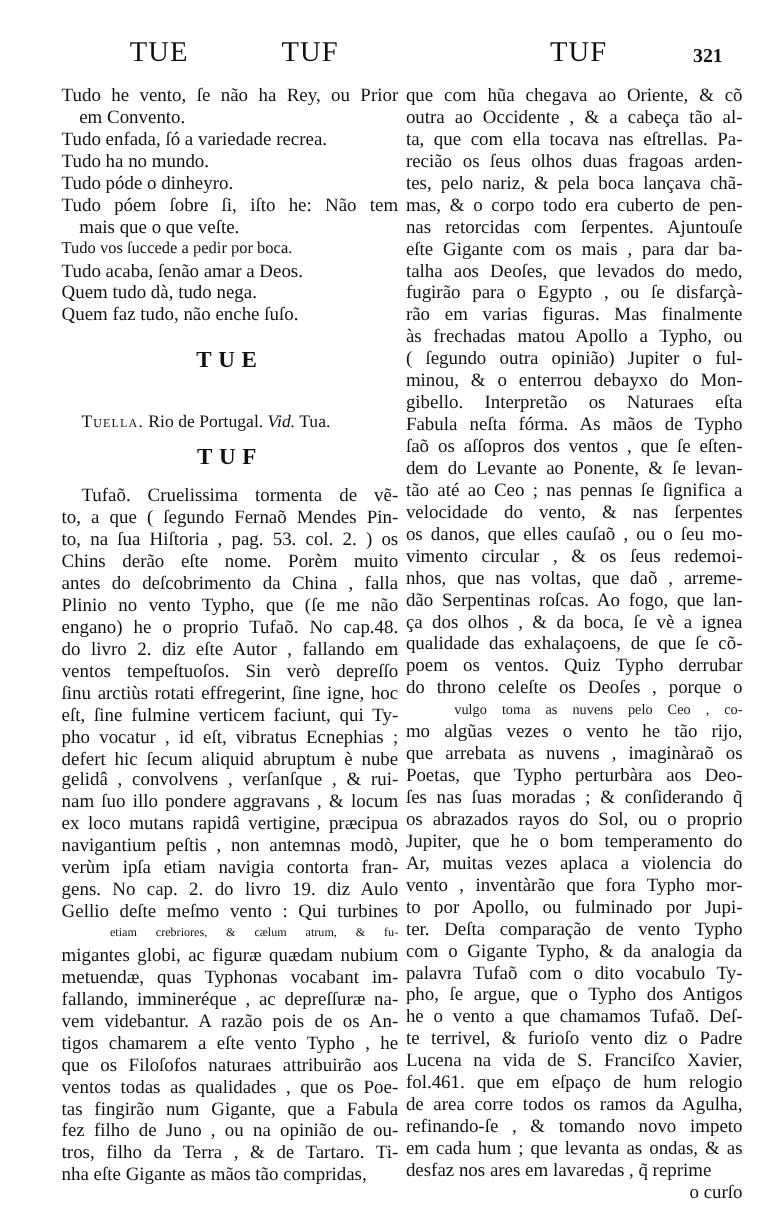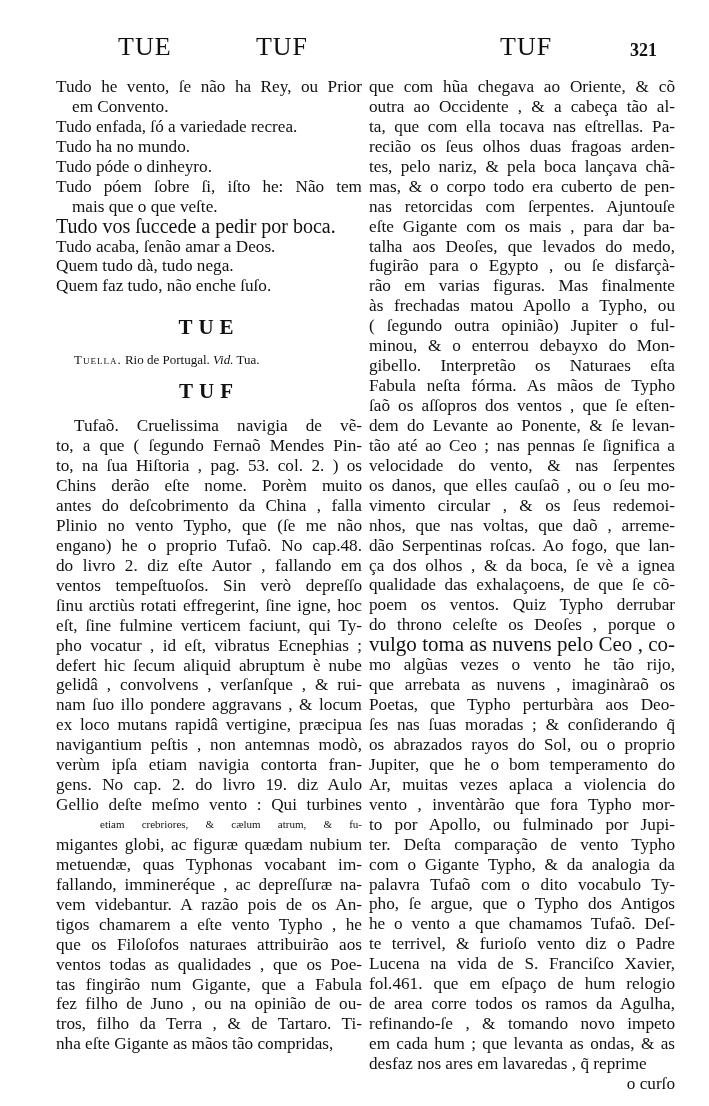--- a/index.html
+++ b/index.html
@@ -41,37 +41,37 @@
 
   <div class="col col-left">
     <div>
       <span class="line" style="font-size: 17.2px;">Tudo he vento, ſe não ha Rey, ou Prior</span>
       <span class="line short indent" style="font-size: 17.2px;">em Convento.</span>
       <span class="line short" style="font-size: 17.2px;">Tudo enfada, ſó a variedade recrea.</span>
       <span class="line short" style="font-size: 17.2px;">Tudo ha no mundo.</span>
       <span class="line short" style="font-size: 17.2px;">Tudo póde o dinheyro.</span>
       <span class="line" style="font-size: 17.2px;">Tudo póem ſobre ſi, iſto he: Não tem</span>
       <span class="line short indent" style="font-size: 17.2px;">mais que o que veſte.</span>
-      <span class="line short" style="font-size: 20px;">Tudo vos ſuccede a pedir por boca.</span>
+      <span class="line short" style="font-size: 15px;">Tudo vos ſuccede a pedir por boca.</span>
       <span class="line short" style="font-size: 17.2px;">Tudo acaba, ſenão amar a Deos.</span>
       <span class="line short" style="font-size: 17.2px;">Quem tudo dà, tudo nega.</span>
       <span class="line short" style="font-size: 17.2px;">Quem faz tudo, não enche ſuſo.</span>
     </div>
 
     <span class="gap" style="height:14px"></span>
     <span class="section-head">TUE</span>
     <span class="gap" style="height:6px"></span>
-    <span class="line short para" style="font-size: 13px;"><span class="sc">Tuella.</span><span> Rio de Portugal. </span><i>Vid.</i><span> Tua.</span></span>
+    <span class="line short para" style="font-size: 16px; margin-top: 24px;"><span class="sc">Tuella.</span><span> Rio de Portugal. </span><i>Vid.</i><span> Tua.</span></span>
 
     <span class="gap" style="height:4px"></span>
     <span class="section-head">TUF</span>
     <span class="gap" style="height:8px"></span>
 
     <div id="tuf-lines">
-        <span class="line para" style="font-size: 17.2px;">Tufaõ. Cruelissima navigia de vẽ-</span>
+        <span class="line para" style="font-size: 17.2px;">Tufaõ. Cruelissima tormenta de vẽ-</span>
         <span class="line" style="font-size: 17.2px;">to, a que ( ſegundo Fernaõ Mendes Pin-</span>
         <span class="line" style="font-size: 17.2px;">to, na ſua Hiſtoria , pag. 53. col. 2. ) os</span>
         <span class="line" style="font-size: 17.2px;">Chins derão eſte nome. Porèm muito</span>
         <span class="line" style="font-size: 17.2px;">antes do deſcobrimento da China , falla</span>
         <span class="line" style="font-size: 17.2px;">Plinio no vento Typho, que (ſe me não</span>
         <span class="line" style="font-size: 17.2px;">engano) he o proprio Tufaõ. No cap.48.</span>
         <span class="line" style="font-size: 17.2px;">do livro 2. diz eſte Autor , fallando em</span>
         <span class="line" style="font-size: 17.2px;">ventos tempeſtuoſos. Sin verò depreſſo</span>
         <span class="line" style="font-size: 17.2px;">ſinu arctiùs rotati effregerint, ſine igne, hoc</span>
         <span class="line" style="font-size: 17.2px;">eſt, ſine fulmine verticem faciunt, qui Ty-</span>
@@ -122,21 +122,21 @@
         <span class="line" style="font-size: 17.2px;">tão até ao Ceo ; nas pennas ſe ſignifica a</span>
         <span class="line" style="font-size: 17.2px;">velocidade do vento, &amp; nas ſerpentes</span>
         <span class="line" style="font-size: 17.2px;">os danos, que elles cauſaõ , ou o ſeu mo-</span>
         <span class="line" style="font-size: 17.2px;">vimento circular , &amp; os ſeus redemoi-</span>
         <span class="line" style="font-size: 17.2px;">nhos, que nas voltas, que daõ , arreme-</span>
         <span class="line" style="font-size: 17.2px;">dão Serpentinas roſcas. Ao fogo, que lan-</span>
         <span class="line" style="font-size: 17.2px;">ça dos olhos , &amp; da boca, ſe vè a ignea</span>
         <span class="line" style="font-size: 17.2px;">qualidade das exhalaçoens, de que ſe cõ-</span>
         <span class="line" style="font-size: 17.2px;">poem os ventos. Quiz Typho derrubar</span>
         <span class="line" style="font-size: 17.2px;">do throno celeſte os Deoſes , porque o</span>
-        <span class="line" style="font-size: 21px;">vulgo toma as nuvens pelo Ceo , co-</span>
+        <span class="line" style="font-size: 13px; margin-left: 44px;">vulgo toma as nuvens pelo Ceo , co-</span>
         <span class="line" style="font-size: 17.2px;">mo algũas vezes o vento he tão rijo,</span>
         <span class="line" style="font-size: 17.2px;">que arrebata as nuvens , imaginàraõ os</span>
         <span class="line" style="font-size: 17.2px;">Poetas, que Typho perturbàra aos Deo-</span>
         <span class="line" style="font-size: 17.2px;">ſes nas ſuas moradas ; &amp; conſiderando q̃</span>
         <span class="line" style="font-size: 17.2px;">os abrazados rayos do Sol, ou o proprio</span>
         <span class="line" style="font-size: 17.2px;">Jupiter, que he o bom temperamento do</span>
         <span class="line" style="font-size: 17.2px;">Ar, muitas vezes aplaca a violencia do</span>
         <span class="line" style="font-size: 17.2px;">vento , inventàrão que fora Typho mor-</span>
         <span class="line" style="font-size: 17.2px;">to por Apollo, ou fulminado por Jupi-</span>
         <span class="line" style="font-size: 17.2px;">ter. Deſta comparação de vento Typho</span>

